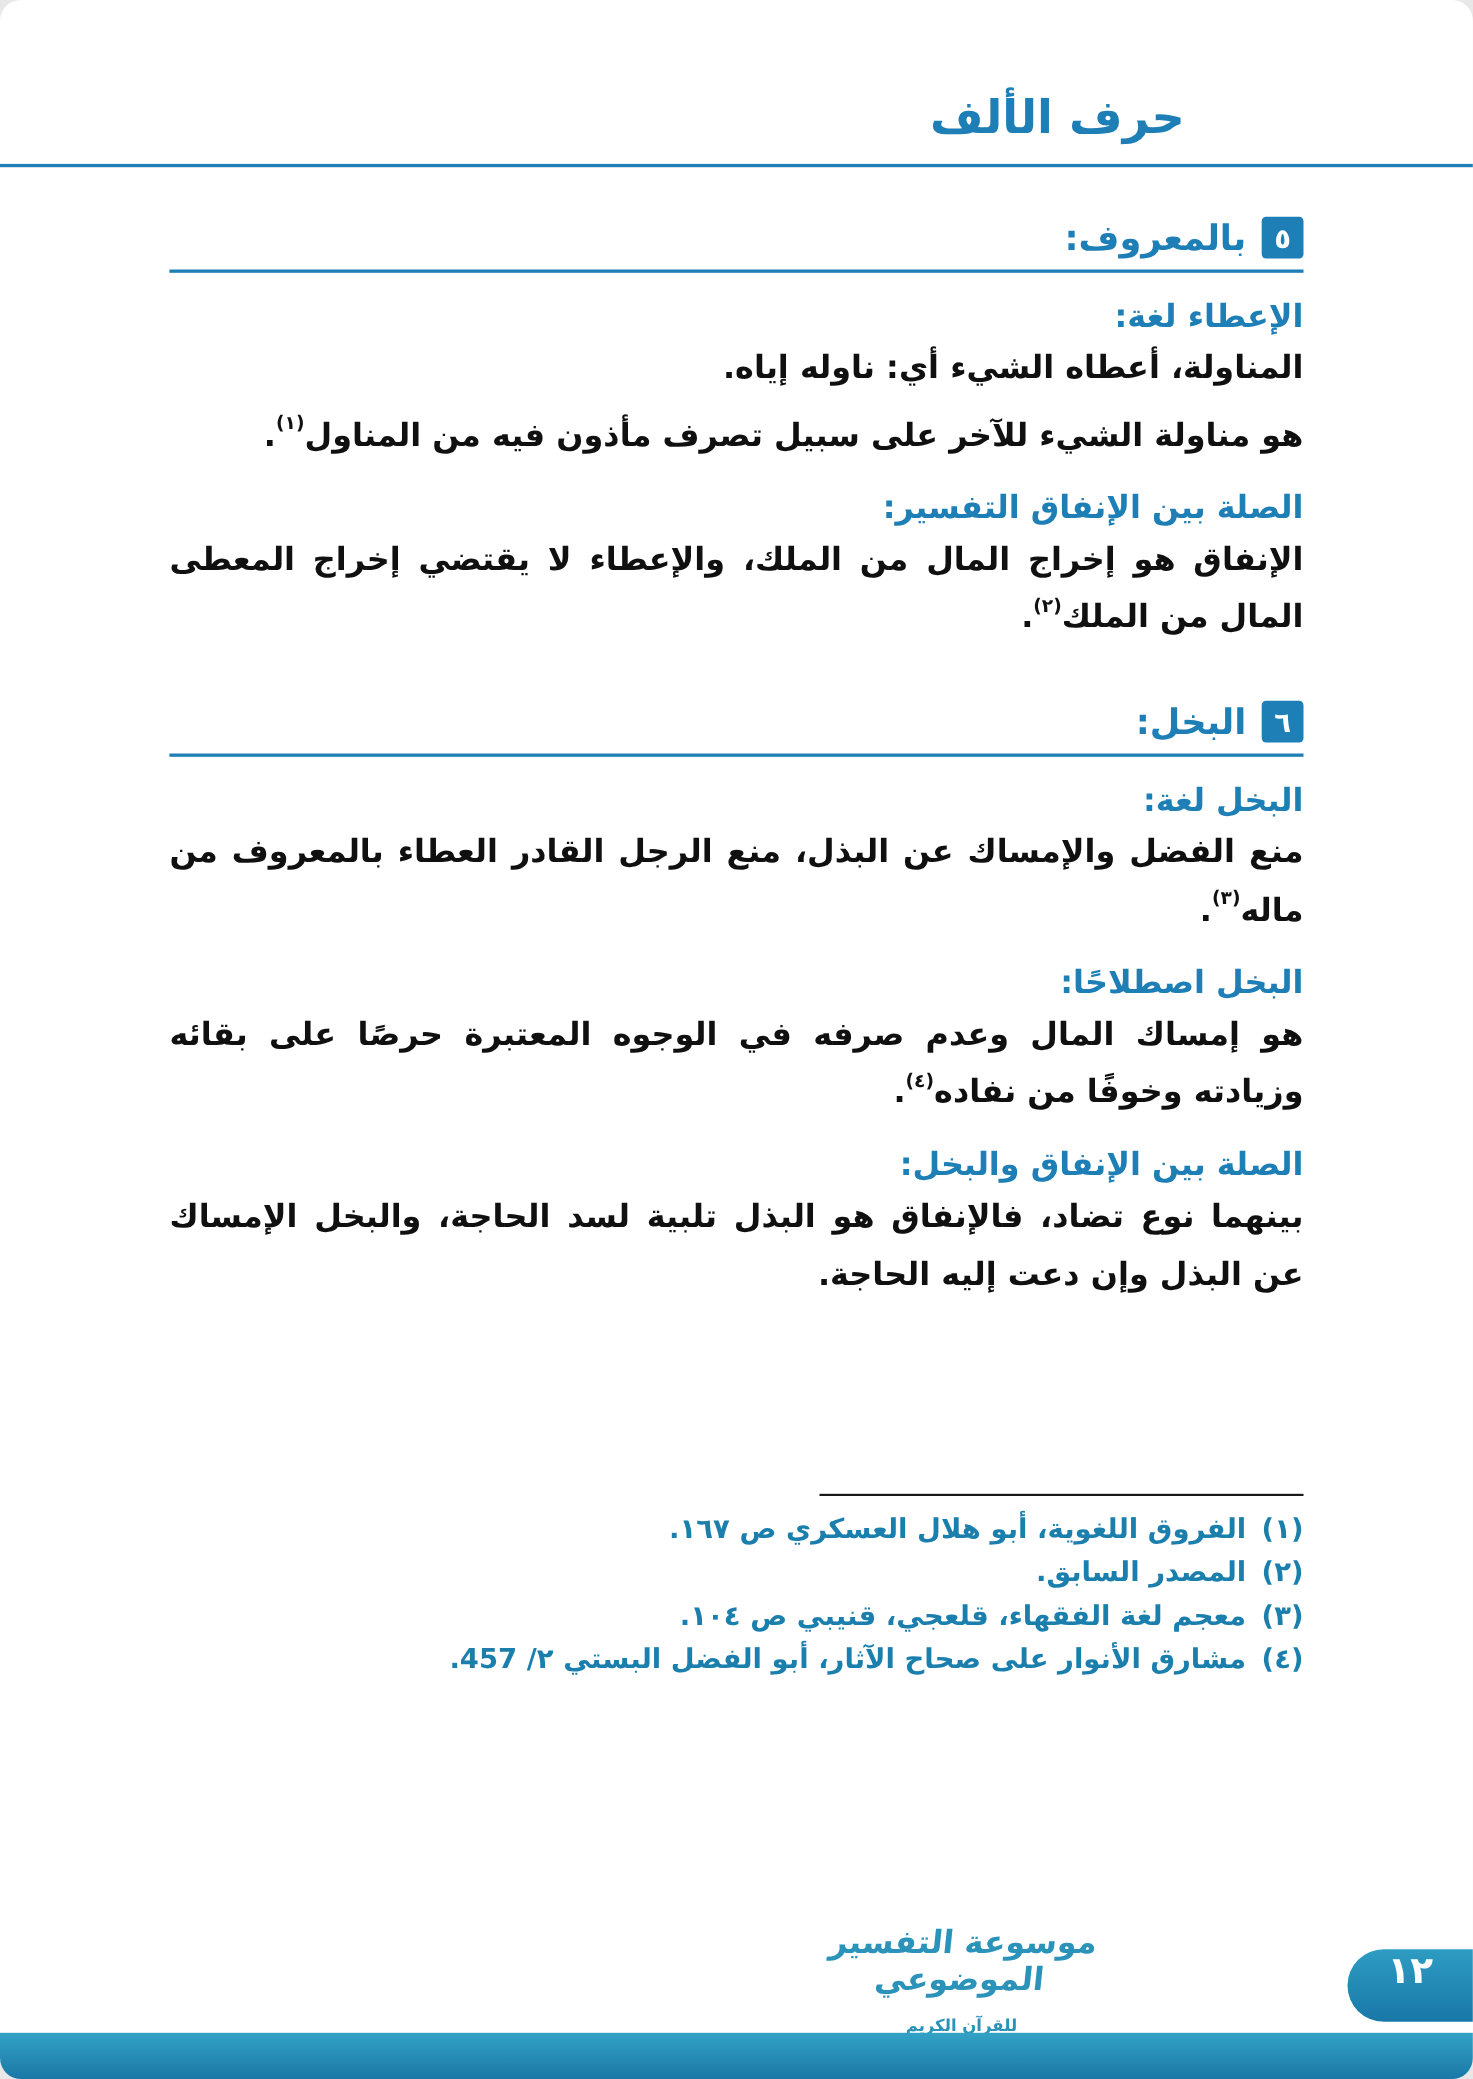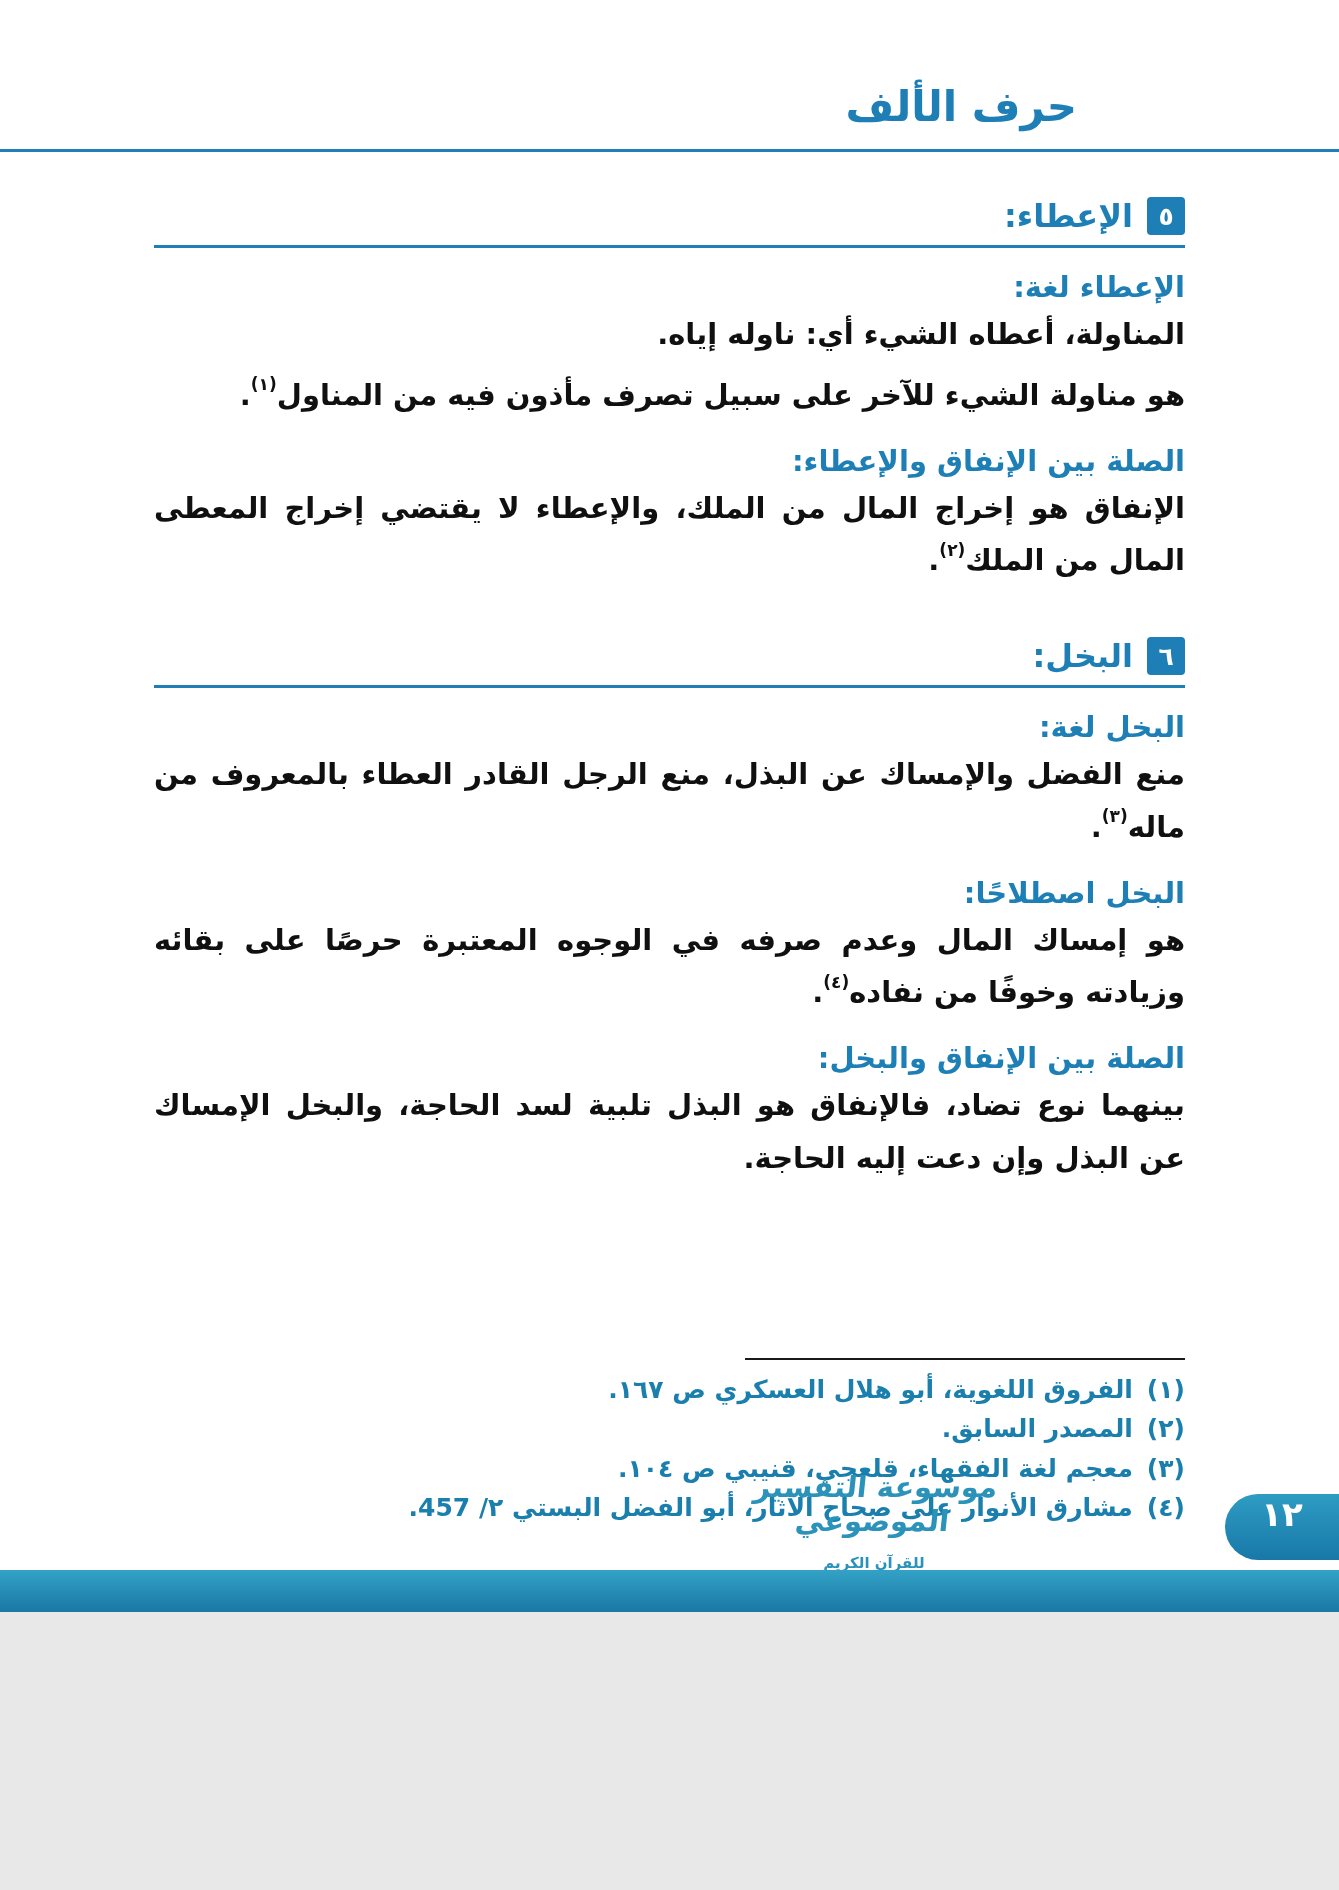--- a/index.html
+++ b/index.html
@@ -3,26 +3,27 @@
 <meta charset="utf-8">
 <style>
   html, body {
     margin: 0;
     padding: 0;
     background: #e8e8e8;
   }
   .page {
     position: relative;
     width: 1339px;
-    height: 1612px;
+    height: 1890px;
     margin: 0 auto;
     background: #ffffff;
     font-family: "DejaVu Sans", sans-serif;
     direction: rtl;
     overflow: hidden;
+    border-radius: 19px;
   }
   
   .chapter-title {
     margin: 0;
     padding: 82px 262px 14px 0;
     font-size: 42px;
     font-weight: bold;
     color: #1d7fb5;
     text-align: right;
     letter-spacing: 1px;
@@ -168,30 +169,30 @@
 <div class="page">
 
   <h1 class="chapter-title">حرف الألف</h1>
   <div class="top-rule"></div>
 
   <div class="content">
 
     <section class="entry">
       <div class="entry-head">
         <span class="num-box">٥</span>
-        <span class="entry-title">الإعطاء:</span>
+        <span class="entry-title">بالمعروف:</span>
       </div>
       <div class="entry-rule"></div>
 
       <h3 class="sub-heading">الإعطاء لغة:</h3>
       <p class="body-text"><span>المناولة، أعطاه الشيء أي: ناوله إياه.</span></p>
 
       <p class="body-text"><span>هو مناولة الشيء للآخر على سبيل تصرف مأذون فيه من المناول</span><sup class="fn-ref">(١)</sup><span>.</span></p>
 
-      <h3 class="sub-heading">الصلة بين الإنفاق والإعطاء:</h3>
+      <h3 class="sub-heading">الصلة بين الإنفاق التفسير:</h3>
       <p class="body-text"><span>الإنفاق هو إخراج المال من الملك، والإعطاء لا يقتضي إخراج المعطى المال من الملك</span><sup class="fn-ref">(٢)</sup><span>.</span></p>
     </section>
 
     <section class="entry">
       <div class="entry-head">
         <span class="num-box">٦</span>
         <span class="entry-title">البخل:</span>
       </div>
       <div class="entry-rule"></div>
 

